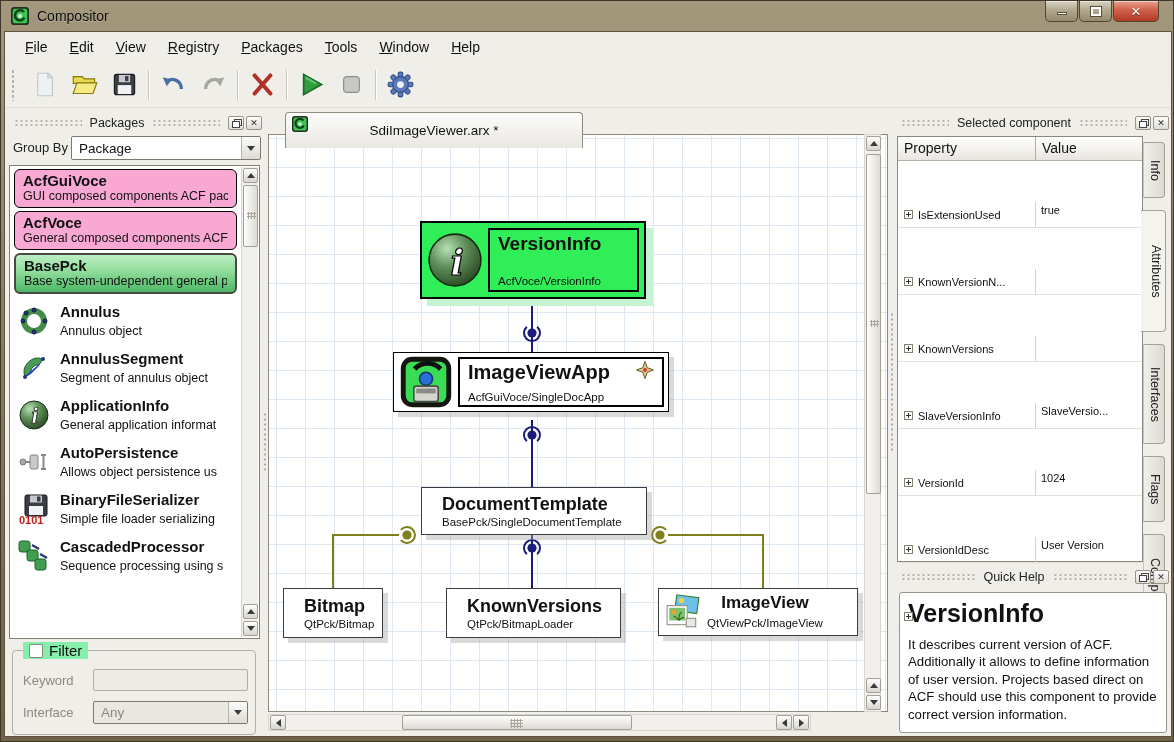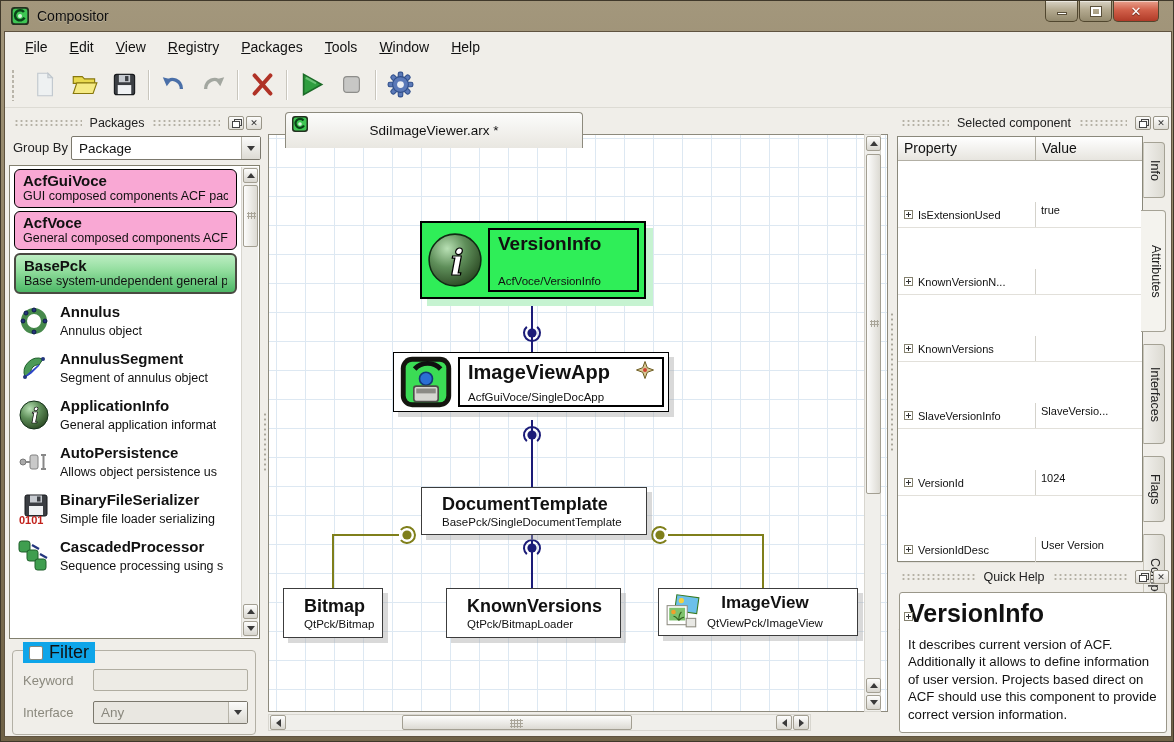--- a/index.html
+++ b/index.html
@@ -67,21 +67,21 @@
   .sb-btn { position:absolute; left:1px; width:15px; height:15px; border:1px solid #a39f92; border-radius:2px; background:linear-gradient(#fdfdfc,#d8d6cf); display:flex; align-items:center; justify-content:center; cursor:pointer; }
   .sb-thumb { position:absolute; left:1px; width:15px; border:1px solid #a39f92; border-radius:2px; background:linear-gradient(90deg,#fdfdfc,#dcdad3); cursor:grab; }
   .sb-thumb:after { content:""; position:absolute; left:3px; top:50%; width:9px; height:7px; margin-top:-4px;
     background-image:radial-gradient(circle,#a9a599 1px,transparent 1.2px); background-size:3px 3px; }
   .tri-up { width:0;height:0;border-left:4px solid transparent;border-right:4px solid transparent;border-bottom:5px solid #3a3a3a; }
   .tri-dn2 { width:0;height:0;border-left:4px solid transparent;border-right:4px solid transparent;border-top:5px solid #3a3a3a; }
   .tri-lf { width:0;height:0;border-top:4px solid transparent;border-bottom:4px solid transparent;border-right:5px solid #3a3a3a; }
   .tri-rt { width:0;height:0;border-top:4px solid transparent;border-bottom:4px solid transparent;border-left:5px solid #3a3a3a; }
   
   .filterbox { position:absolute; left:7px; top:618px; width:244px; height:85px; border:1px solid #b3b0a5; border-radius:4px; }
-  .filter-legend { position:absolute; left:10px; top:-9px; background:#0ea5e9; padding:0 6px; display:flex; align-items:center; gap:6px; font-size:18px; }
+  .filter-legend { position:absolute; left:10px; top:-9px; background:#86efac; padding:0 6px; display:flex; align-items:center; gap:6px; font-size:15px; }
   .checkbox { width:14px; height:14px; border:1px solid #8a887c; border-radius:2px; background:#fff; cursor:pointer; }
   .f-row { position:absolute; left:10px; display:flex; align-items:center; font-size:13px; color:#8b897e; }
   .f-input { width:155px; height:22px; border:1px solid #b0ada1; border-radius:2px; background:#edebe5; margin-left:10px; }
   
   .tab { position:absolute; left:280px; top:80px; width:298px; height:36px; border:1px solid #8d8a7d; border-bottom:none; border-radius:4px 4px 0 0;
          background:linear-gradient(#fcfcfb,#e9e7e1); display:flex; align-items:center; justify-content:center; gap:8px; font-size:13.5px; cursor:pointer; z-index:3;}
   .tab .tico { width:16px; height:16px; position:absolute; left:6px; top:3px; }
   .canvas { position:absolute; left:263px; top:102px; width:620px; height:578px; background:#fff; border:1px solid #8d8a7d; overflow:hidden;
     background-image:linear-gradient(to right,#dde8f2 1px,transparent 1px),linear-gradient(to bottom,#dde8f2 1px,transparent 1px);
     background-size:29px 29px; background-position:7px 3px; }

